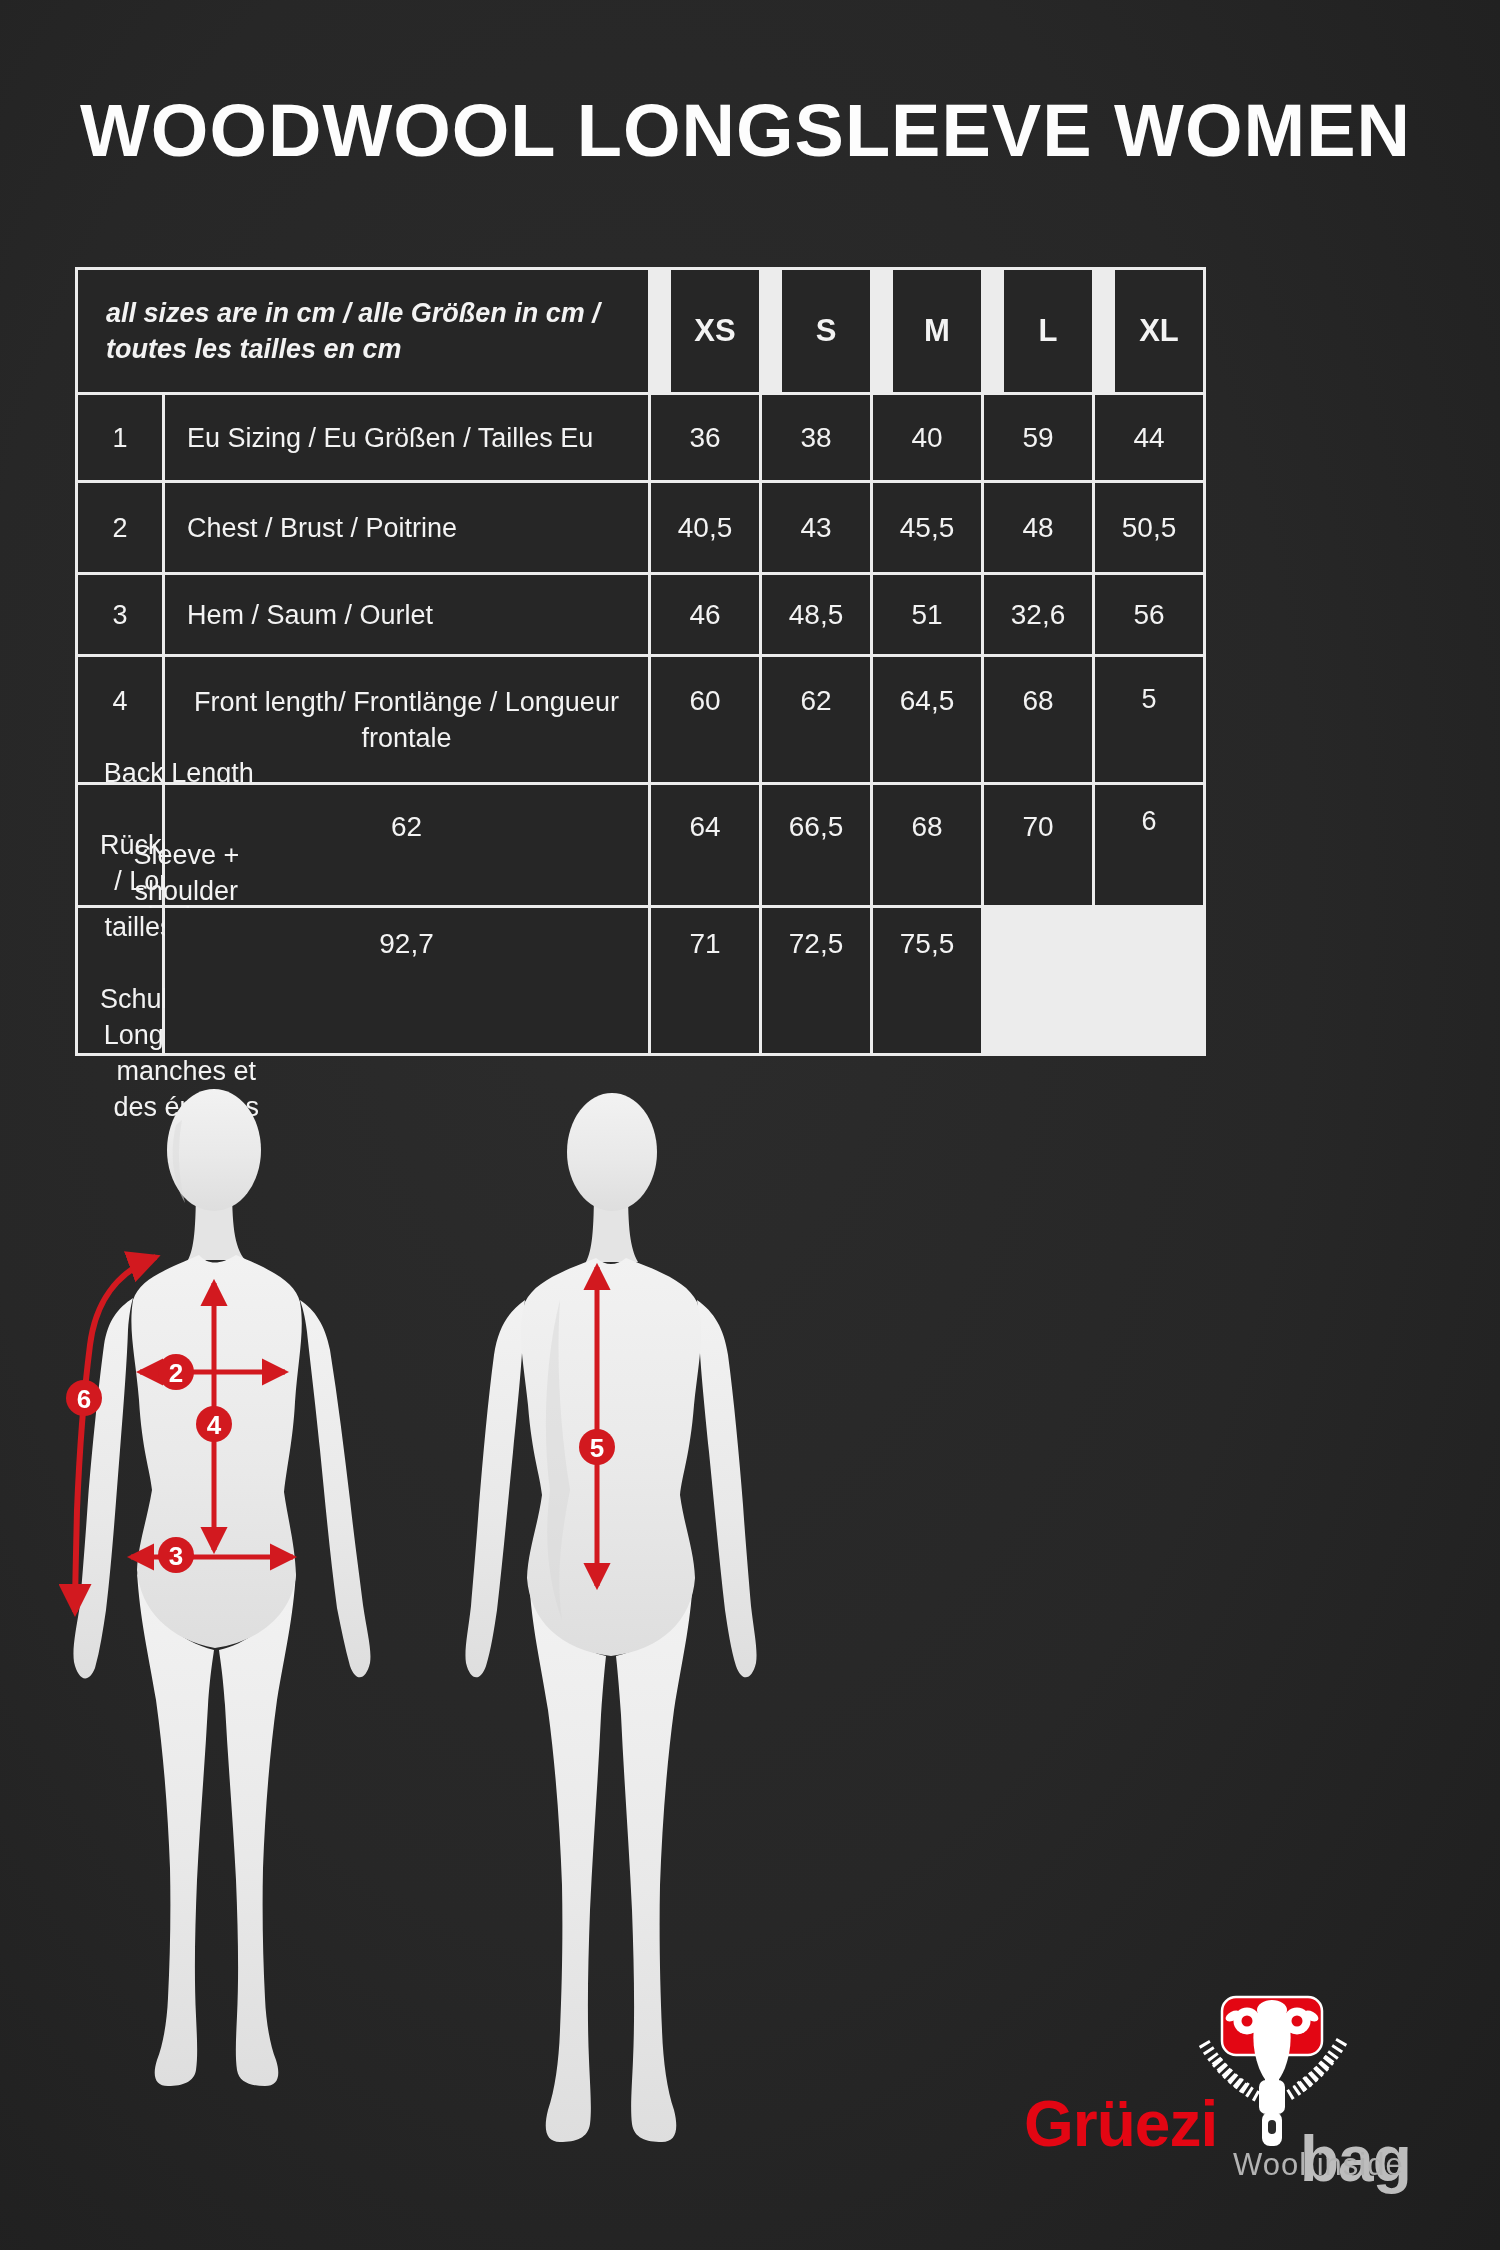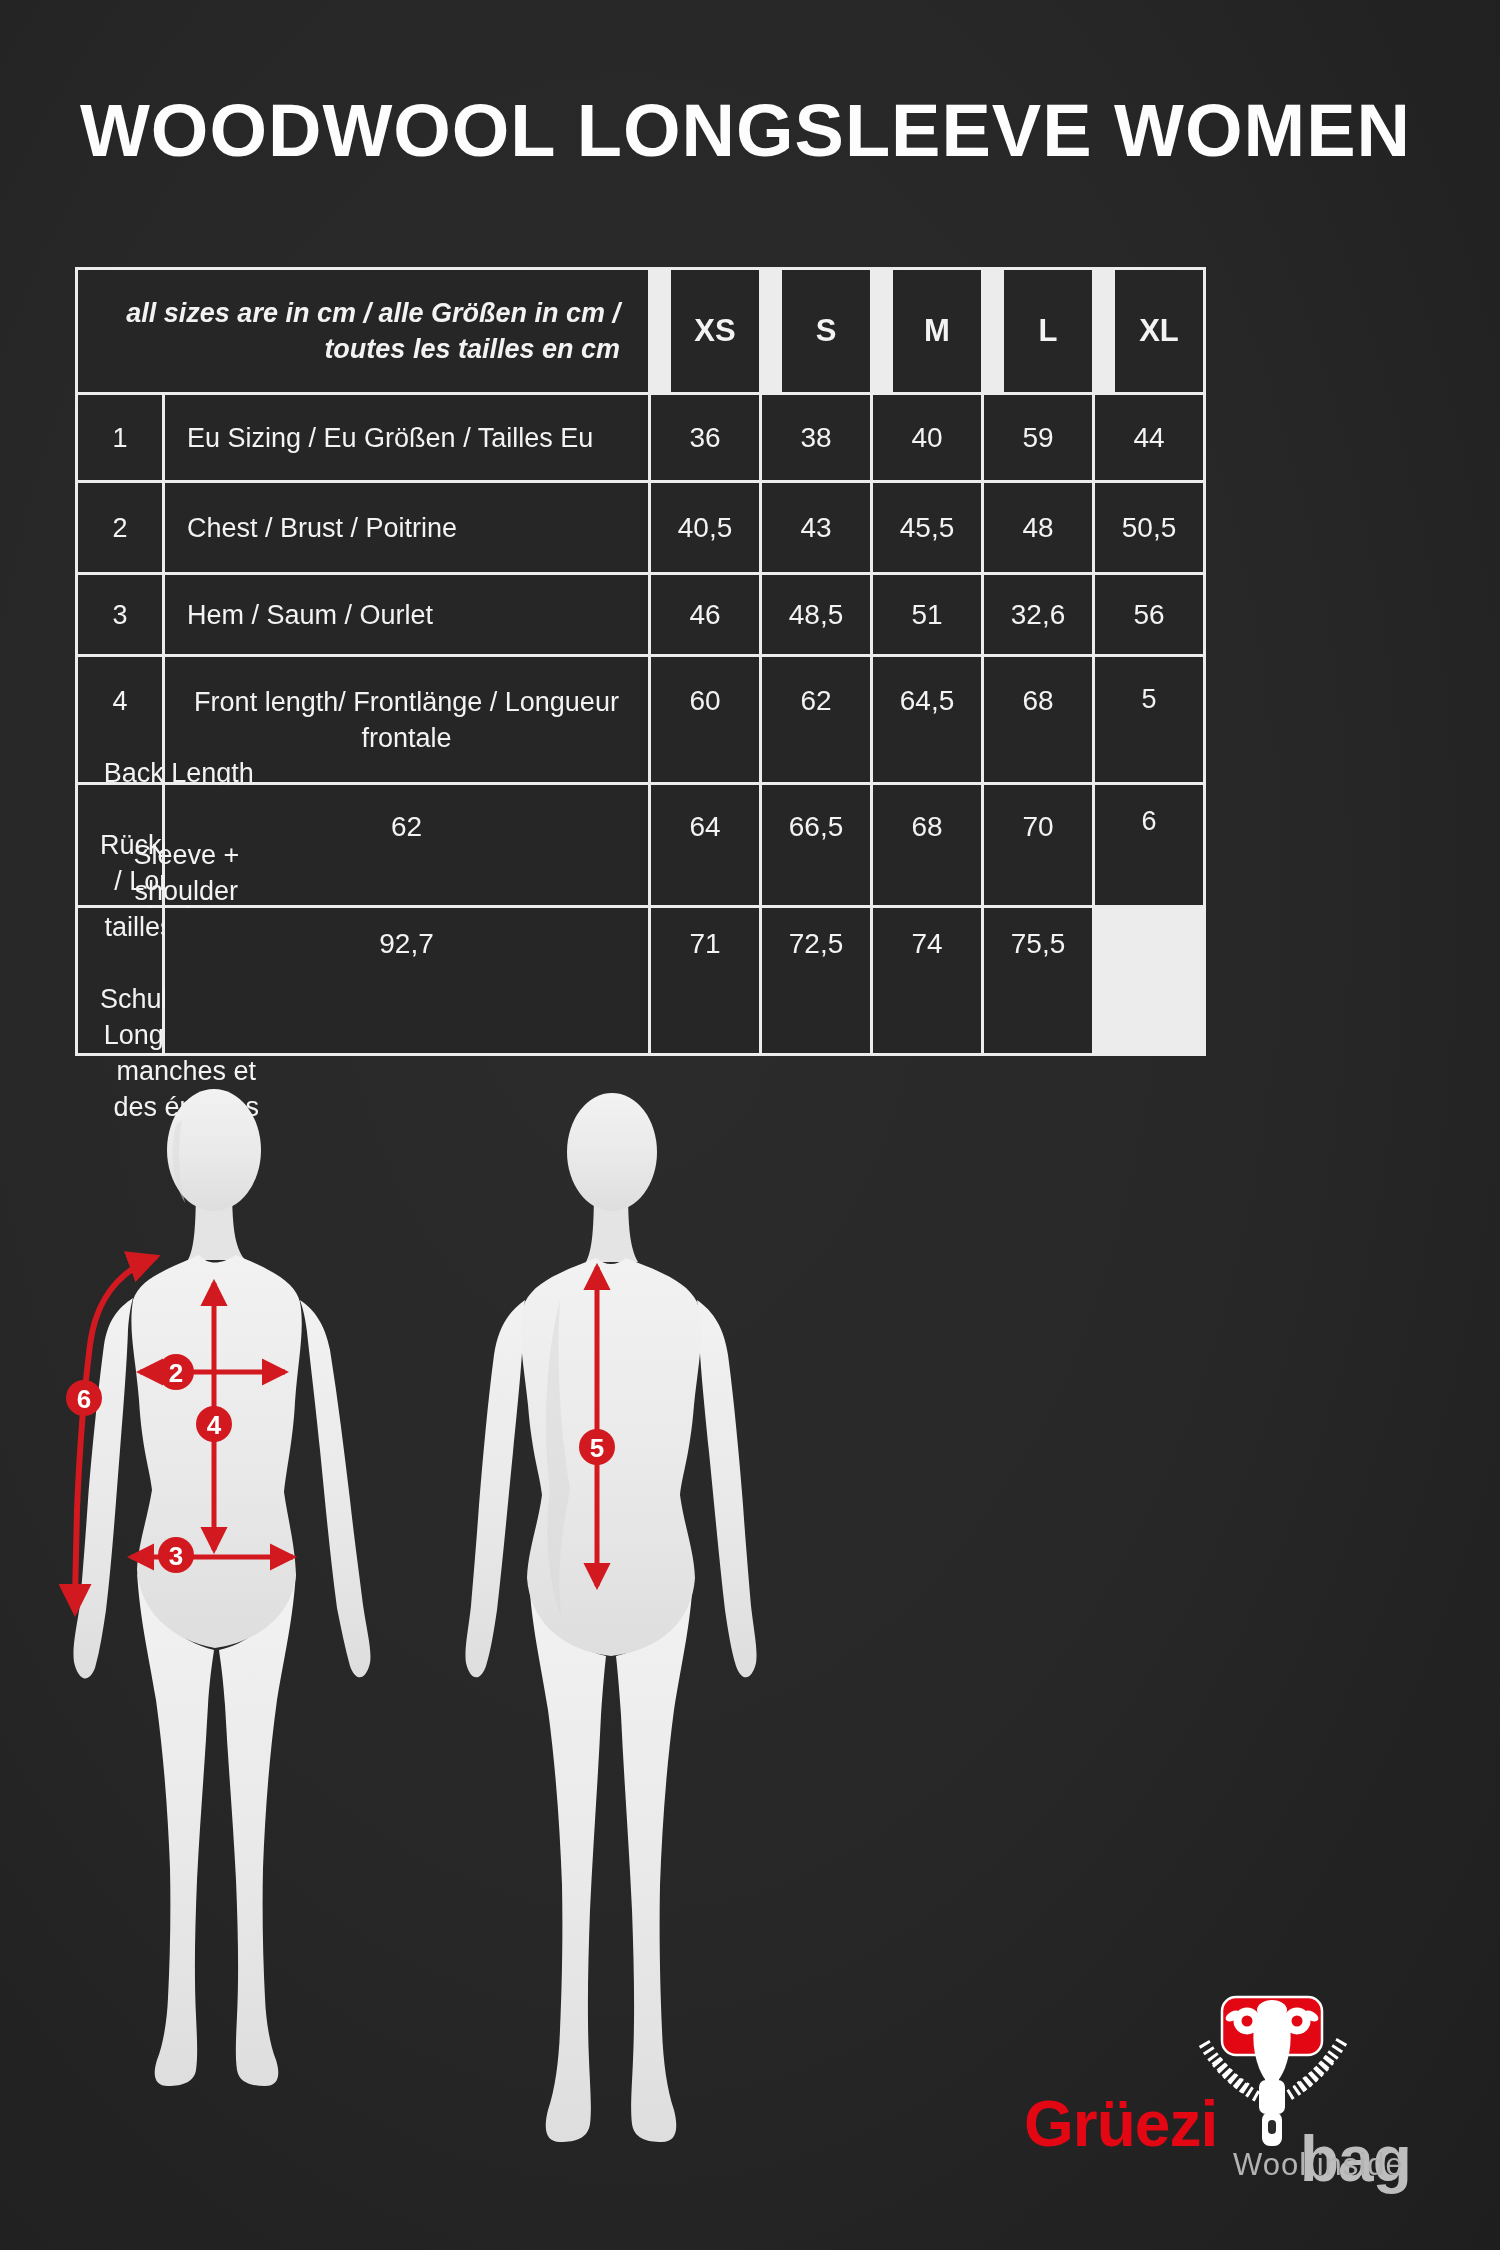--- a/index.html
+++ b/index.html
@@ -20,21 +20,21 @@
     display:grid;
     grid-template-columns:84px 483px 108px 108px 108px 108px 108px;
     grid-template-rows:122px 85px 89px 79px 125px 120px 145px;
     gap:3px;border:3px solid #ececec;background:#ececec;
   }
   .cell{
     background:#262626;color:#f3f3f3;
     display:flex;align-items:center;justify-content:center;
     font-size:27px;line-height:36px;
   }
-  .cell.hdr-label{grid-column:1 / 3;font-style:italic;font-weight:bold;text-align:right;padding:16px 28px;}
+  .cell.hdr-label{grid-column:1 / 3;font-style:italic;font-weight:bold;text-align:left;padding:16px 28px;}
   .cell.hdr-size{font-weight:bold;font-size:31px;margin-left:20px;}
   .cell.label{justify-content:flex-start;text-align:center;padding:16px 22px;}
   .cell.value{font-size:28px;}
   
   .cell.fl4{align-items:flex-start;padding-top:26px;}
   .cell.fl5{align-items:flex-start;padding-top:24px;}
   .cell.fl6{align-items:flex-start;padding-top:18px;}
   
   .figure-svg{position:absolute;left:40px;top:1080px;}
   
@@ -105,21 +105,20 @@
     <div class="cell value fl5">64</div>
     <div class="cell value fl5">66,5</div>
     <div class="cell value fl5">68</div>
     <div class="cell value fl5">70</div>
 
     <div class="cell num fl6">6</div>
     <div class="cell label">Sleeve + shoulder tailles/ Ärmel- + Schulterlänge/ Longueur des manches et des épaules</div>
     <div class="cell value fl6">92,7</div>
     <div class="cell value fl6">71</div>
     <div class="cell value fl6">72,5</div>
-    <div class="cell value fl6">74</div>
     <div class="cell value fl6">75,5</div>
   </div>
 
   <svg class="figure-svg" width="800" height="1120" viewBox="40 1080 800 1120">
     <defs>
       <linearGradient id="bodyGrad" x1="0" y1="0" x2="0" y2="1">
         <stop offset="0" stop-color="#f2f2f2"></stop>
         <stop offset="0.55" stop-color="#e9e9e9"></stop>
         <stop offset="1" stop-color="#dedede"></stop>
       </linearGradient>

